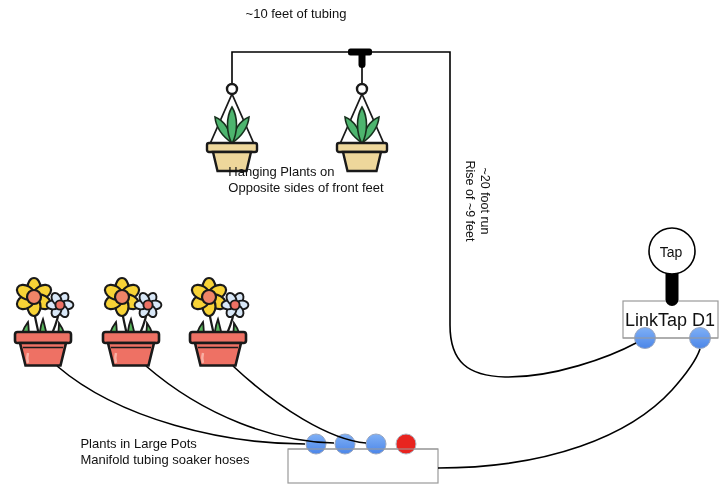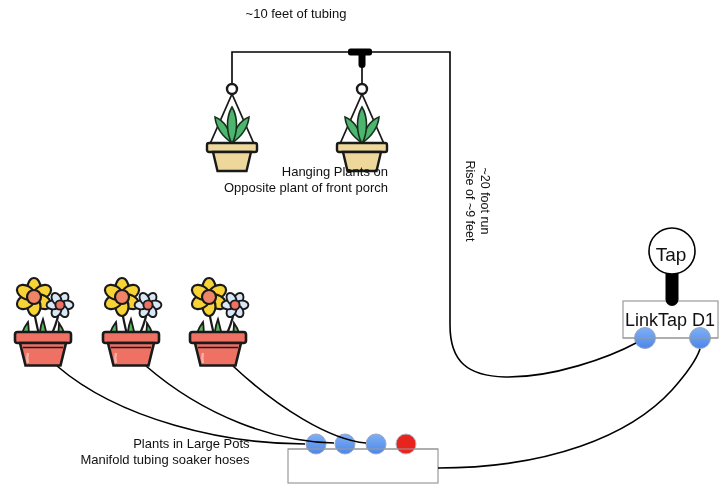--- a/index.html
+++ b/index.html
@@ -1,24 +1,24 @@
 <!DOCTYPE html>
 <html><head>
 <meta charset="utf-8">
 <style>
   html,body{margin:0;padding:0;background:#ffffff;}
   #canvas{position:relative;width:723px;height:487px;background:#fff;overflow:hidden;
           font-family:"Liberation Sans", sans-serif;color:#111;}
   #diagram-svg{position:absolute;left:0;top:0;}
-  .note{position:absolute;text-align:right;font-size:13px;line-height:16px;
+  .note{position:absolute;text-align:left;font-size:13px;line-height:16px;
         transform:translateX(-50%);white-space:nowrap;}
   .boxlabel{position:absolute;transform:translateX(-50%);white-space:nowrap;}
   #manifold-label{font-size:17px;}
   #linktap-label{font-size:18px;text-align:right;}
-  #tap-label{font-size:19px;}
+  #tap-label{font-size:14px;}
   #run-note-anchor{position:absolute;left:477px;top:201px;width:0;height:0;}
   #run-note{position:absolute;transform:translate(-50%,-50%) rotate(90deg);
             text-align:center;font-size:12.5px;line-height:15px;white-space:nowrap;}
 </style>
 </head>
 <body>
 
 <div id="canvas">
 
   <svg id="diagram-svg" width="723" height="487" viewBox="0 0 723 487">
@@ -195,21 +195,21 @@
       <path d="M21,77 C20,81 20,84 21,87" stroke="#f9b0a4" stroke-width="2.4" fill="none"></path>
     </g>
   </svg>
 
   <div class="note" style="left:296px;top:6px;">
     <span style="display:block">~10 feet of tubing</span>
   </div>
 
   <div class="note" style="left:306px;top:164px;">
     <span style="display:block">Hanging Plants on</span>
-    <span style="display:block">Opposite plant of front porch</span>
+    <span style="display:block">Opposite sides of front feet</span>
   </div>
 
   <div id="run-note-anchor">
     <div id="run-note">
       <span style="display:block">~20 foot run</span>
       <span style="display:block">Rise of ~9 feet</span>
     </div>
   </div>
 
   <div class="note" style="left:125px;top:436px;margin-left:40px;">

